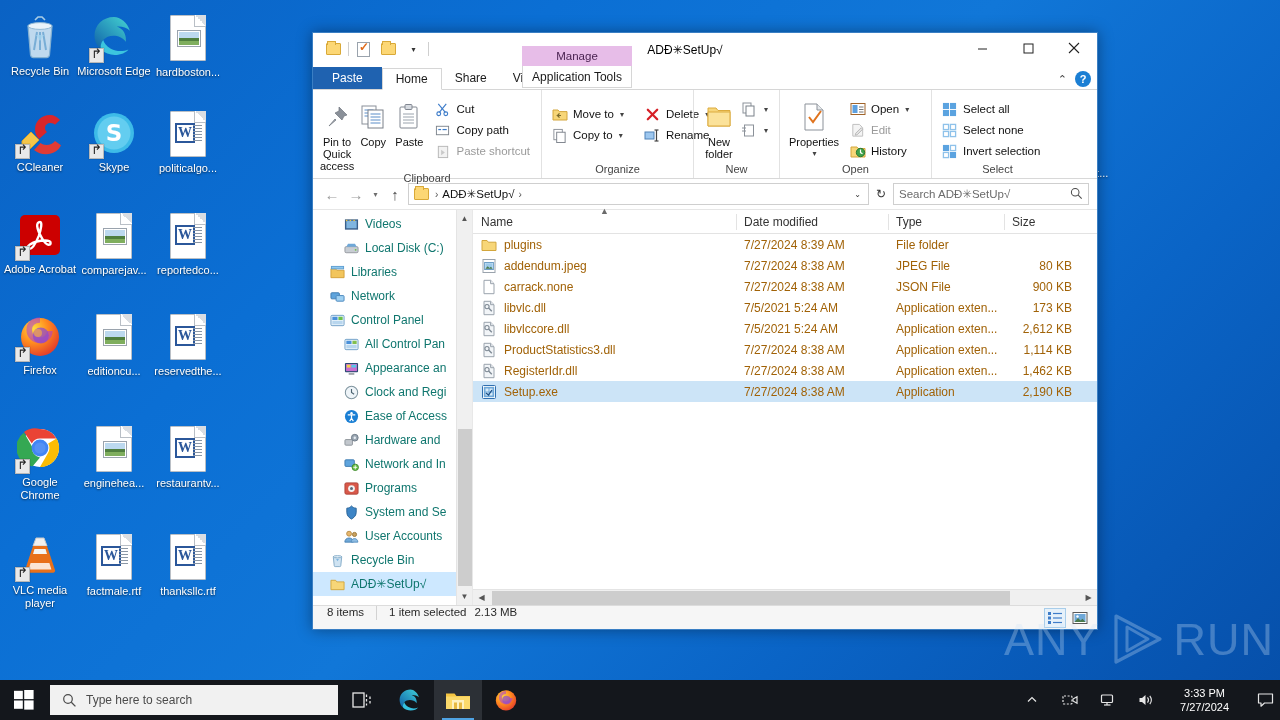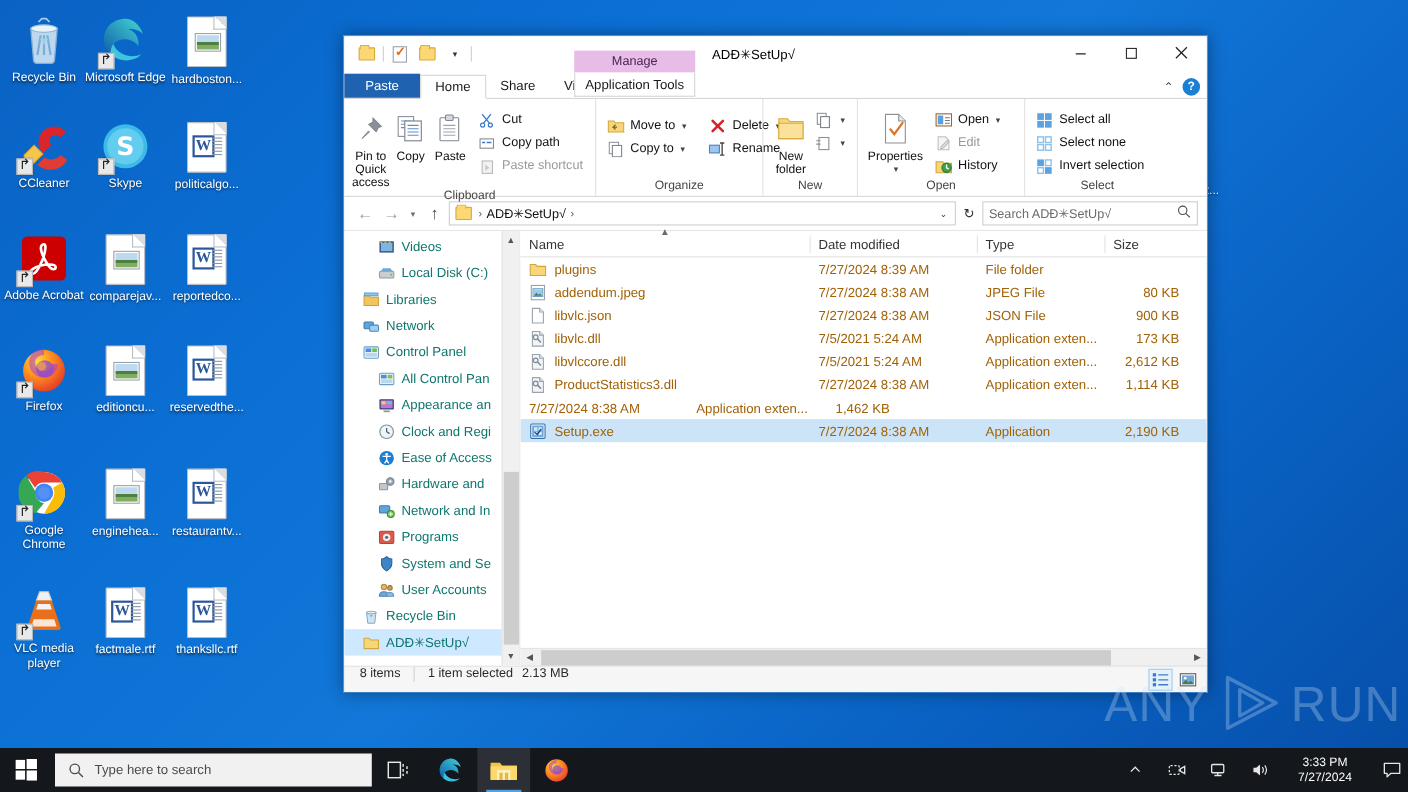--- a/index.html
+++ b/index.html
@@ -1041,21 +1041,21 @@
             <div class="c-size" style="width: 78px;">80 KB</div>
           </div>
           <div class="frow">
             <div class="c-name" style="width: 263px;">
               <span class="fico">
                 <svg width="16" height="16" viewBox="0 0 16 16">
                   <path d="M3 1.3h6.6L13 4.7v10H3z" fill="#fff" stroke="#9aa3ad"></path>
                   <path d="M9.6 1.3v3.4H13" fill="#eef1f4" stroke="#9aa3ad"></path>
                 </svg>
               </span>
-              <span>libvlc.json</span>
+              <span>carrack.none</span>
             </div>
             <div class="c-date" style="width: 152px;">7/27/2024 8:38 AM</div>
             <div class="c-type" style="width: 116px;">JSON File</div>
             <div class="c-size" style="width: 78px;">900 KB</div>
           </div>
           <div class="frow">
             <div class="c-name" style="width: 263px;">
               <span class="fico">
                 <svg width="16" height="16" viewBox="0 0 16 16">
                   <path d="M3 1.3h6.6L13 4.7v10H3z" fill="#f2f5f8" stroke="#9aa3ad"></path>
@@ -1096,20 +1096,31 @@
                   <path d="M7.6 8.1l3.2 3.2" stroke="#7f8a95" stroke-width="1.4"></path>
                 </svg>
               </span>
               <span>ProductStatistics3.dll</span>
             </div>
             <div class="c-date" style="width: 152px;">7/27/2024 8:38 AM</div>
             <div class="c-type" style="width: 116px;">Application exten...</div>
             <div class="c-size" style="width: 78px;">1,114 KB</div>
           </div>
           <div class="frow">
+            <div class="c-name" style="width: 263px;">
+              <span class="fico">
+                <svg width="16" height="16" viewBox="0 0 16 16">
+                  <path d="M3 1.3h6.6L13 4.7v10H3z" fill="#f2f5f8" stroke="#9aa3ad"></path>
+                  <path d="M9.6 1.3v3.4H13" fill="#e3e8ed" stroke="#9aa3ad"></path>
+                  <circle cx="6" cy="6.6" r="2.1" fill="none" stroke="#7f8a95" stroke-width="1.1"></circle>
+                  <path d="M7.6 8.1l3.2 3.2" stroke="#7f8a95" stroke-width="1.4"></path>
+                </svg>
+              </span>
+              <span>RegisterIdr.dll</span>
+            </div>
             <div class="c-date" style="width: 152px;">7/27/2024 8:38 AM</div>
             <div class="c-type" style="width: 116px;">Application exten...</div>
             <div class="c-size" style="width: 78px;">1,462 KB</div>
           </div>
           <div class="frow sel">
             <div class="c-name" style="width: 263px;">
               <span class="fico">
                 <svg width="16" height="16" viewBox="0 0 16 16">
                   <rect x="1.5" y="1.5" width="13" height="13" rx="1" fill="#fff" stroke="#2f6fb0"></rect>
                   <rect x="2.8" y="2.8" width="10.4" height="10.4" fill="#6fa8d8"></rect>

